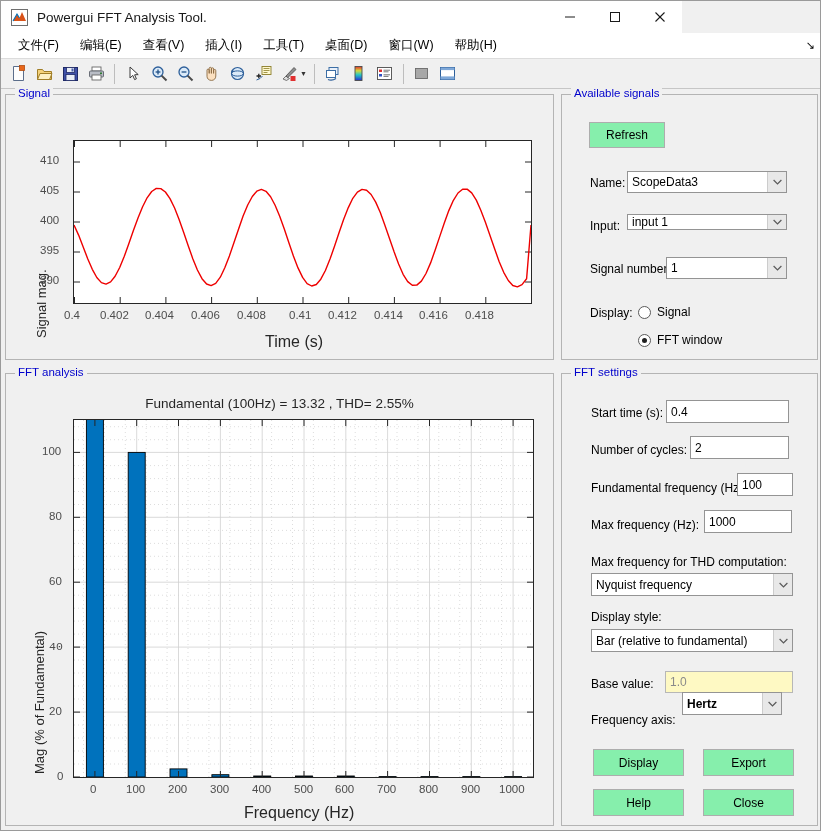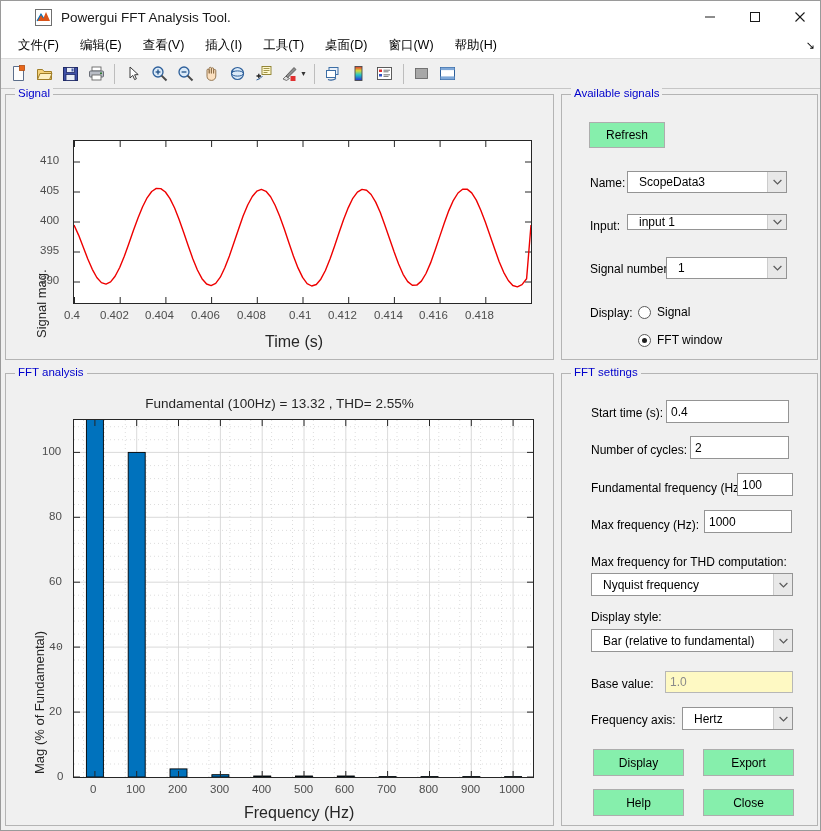--- a/index.html
+++ b/index.html
@@ -18,26 +18,25 @@
     background: #f0f0f0;
     border: 1px solid #9a9a9a;
     box-sizing: border-box;
     overflow: hidden;
   }
 
   
   .titlebar {
     position: absolute;
     left: 0; top: 0;
-    width: 821px; height: 32px;
+    width: 681px; height: 32px;
     background: #ffffff;
     display: flex;
     align-items: center;
     box-sizing: border-box;
-    padding-left: 24px;
   }
   .title-icon {
     width: 17px; height: 17px;
     margin-left: 10px;
     flex: 0 0 auto;
     position: relative;
     border: 1px solid #6f6f6f;
     background: #ffffff;
     box-sizing: border-box;
   }
@@ -215,21 +214,21 @@
     position: absolute;
     background: #ffffff;
     border: 1px solid #949494;
     box-sizing: border-box;
     display: flex;
     align-items: center;
     cursor: default;
   }
   .combo .cval {
     flex: 1 1 auto;
-    padding-left: 11px;
+    padding-left: 4px;
     font-size: 12px;
     color: #000;
     white-space: nowrap;
     overflow: hidden;
   }
   .combo .carrow {
     flex: 0 0 auto;
     width: 18px;
     height: 100%;
     background: #e8e8e8;
@@ -765,21 +764,21 @@
         <svg width="9" height="6" viewBox="0 0 9 6">
             <path d="M0.6 1 L4.5 5 L8.4 1" fill="none" stroke="#5a5a5a" stroke-width="1.2"></path>
           </svg>
       </div>
     </div>
 
     <div class="ctl-label" style="left:29px; top:303px;">Base value:</div>
     <div class="textbox disabled" style="left:103px; top:297px; width:128px; height:22px;">1.0</div>
 
     <div class="ctl-label" style="left:29px; top:339px;">Frequency axis:</div>
-    <div class="combo" style="left:120px; top:333px; width:111px; height:23px;">
+    <div class="combo" style="left:120px; top:318px; width:100px; height:23px;font-weight:bold;">
       <div class="cval">Hertz</div>
       <div class="carrow">
         <svg width="9" height="6" viewBox="0 0 9 6">
             <path d="M0.6 1 L4.5 5 L8.4 1" fill="none" stroke="#5a5a5a" stroke-width="1.2"></path>
           </svg>
       </div>
     </div>
 
     <div class="btn" style="left:31px;  top:375px; width:91px; height:27px;">Display</div>
     <div class="btn" style="left:141px; top:375px; width:91px; height:27px;">Export</div>

